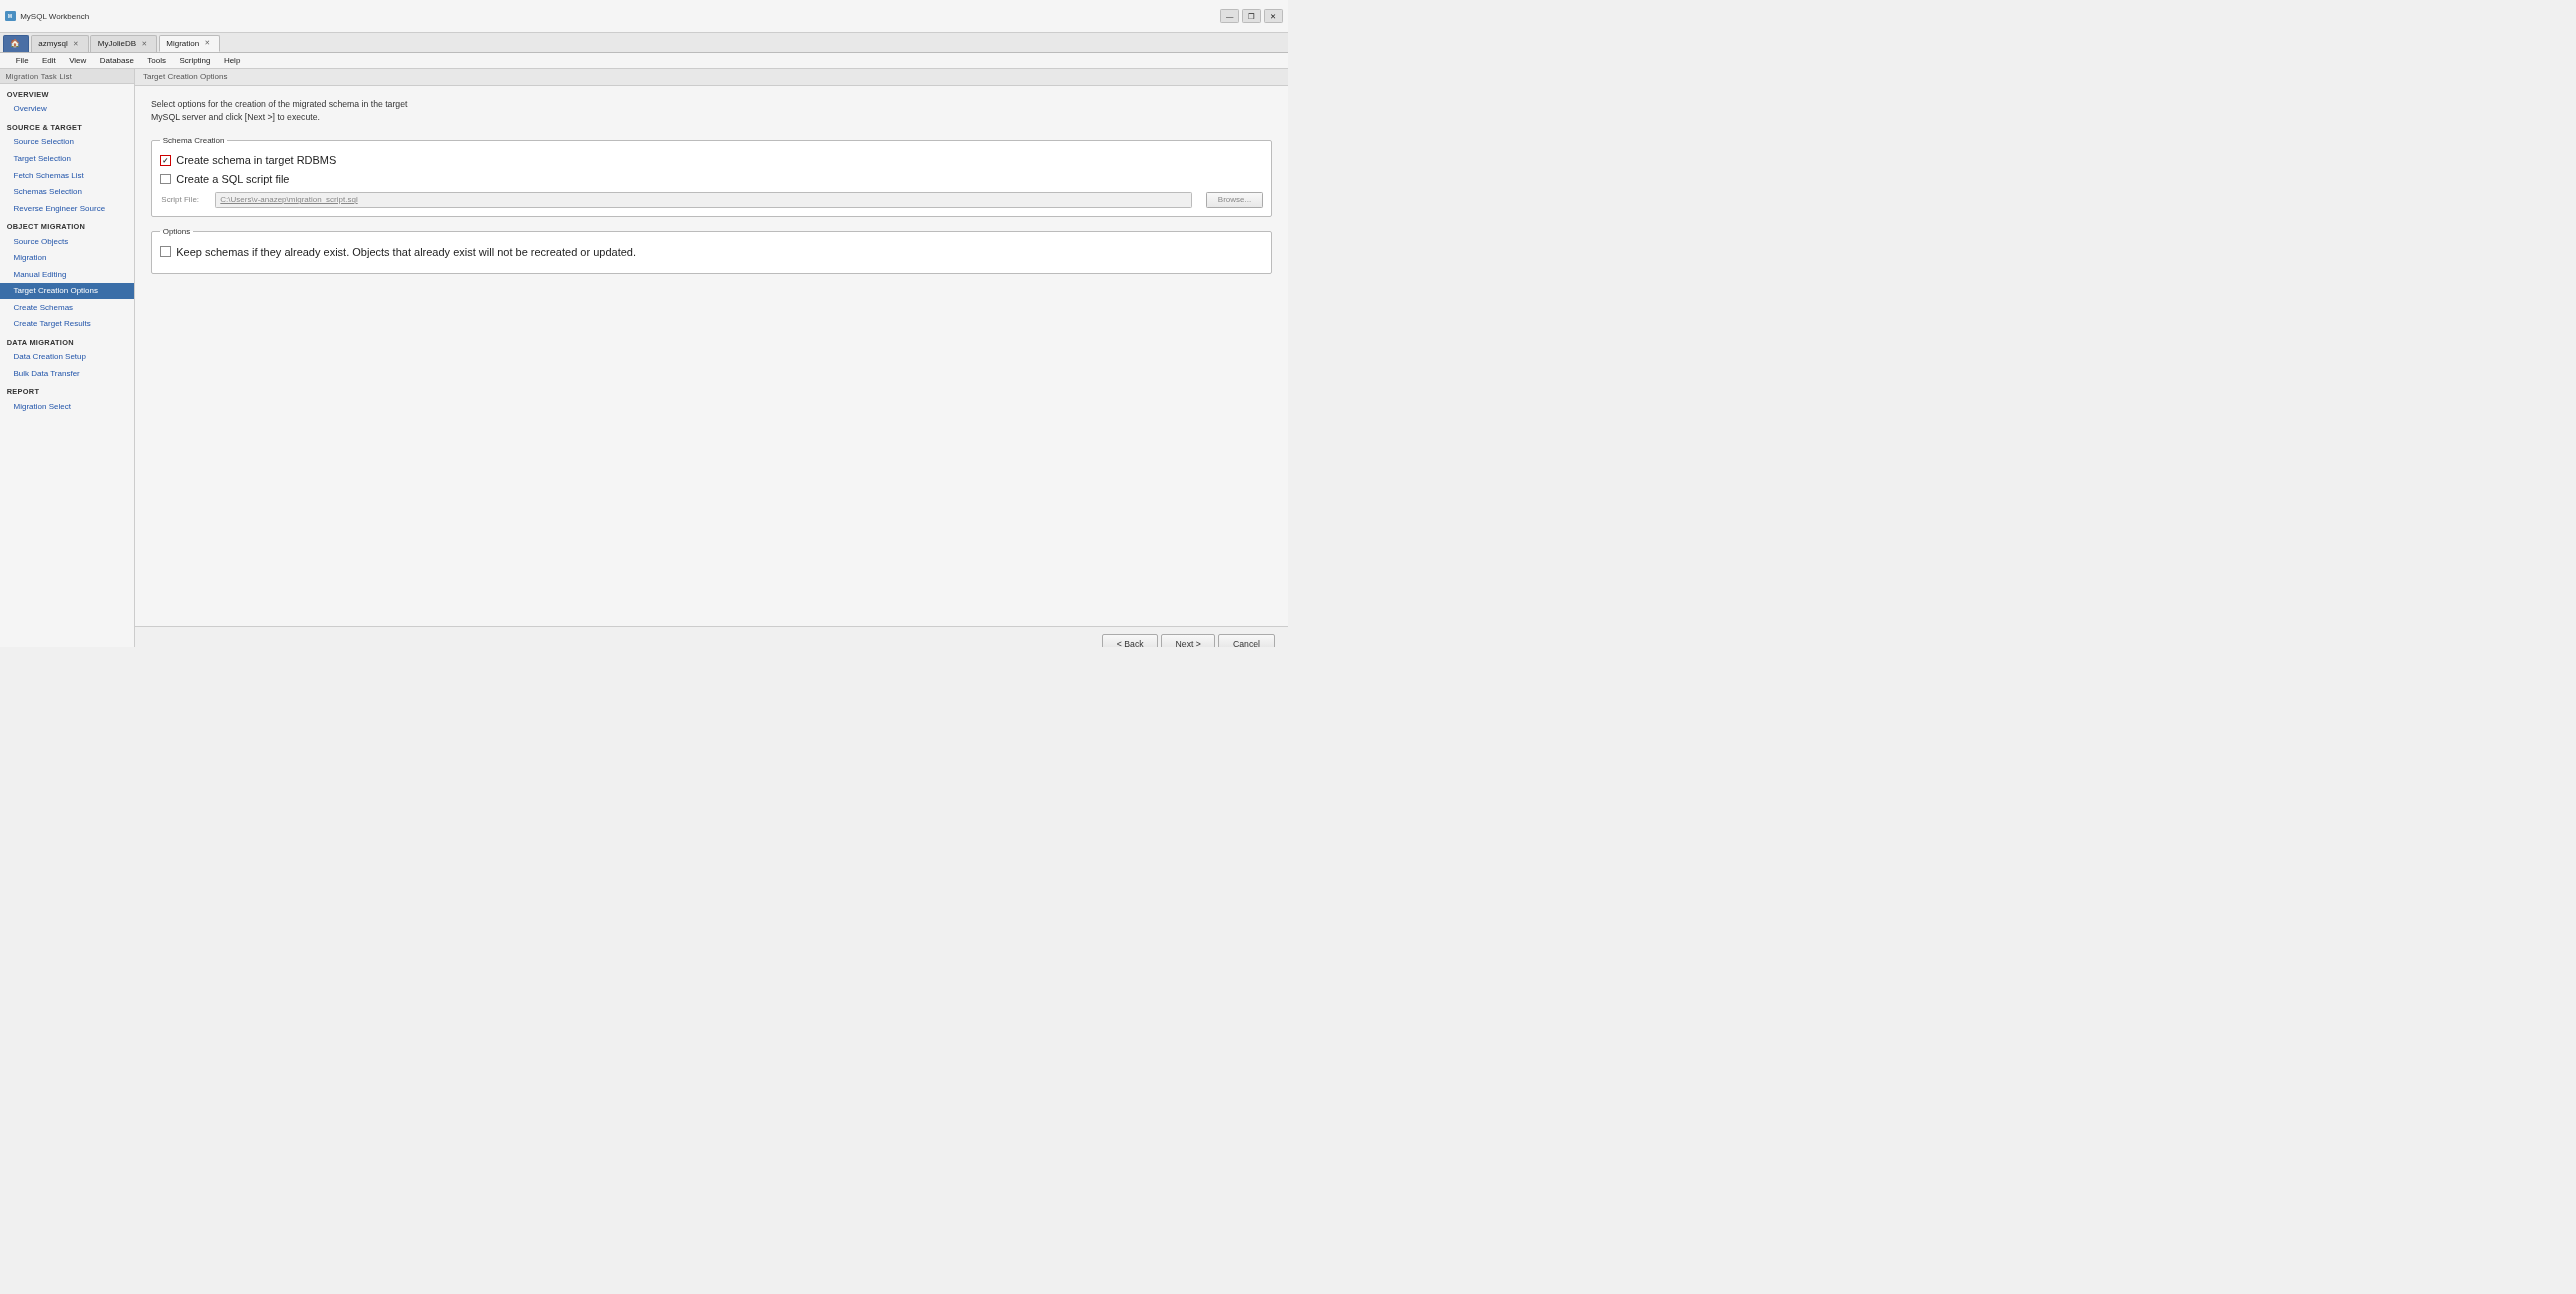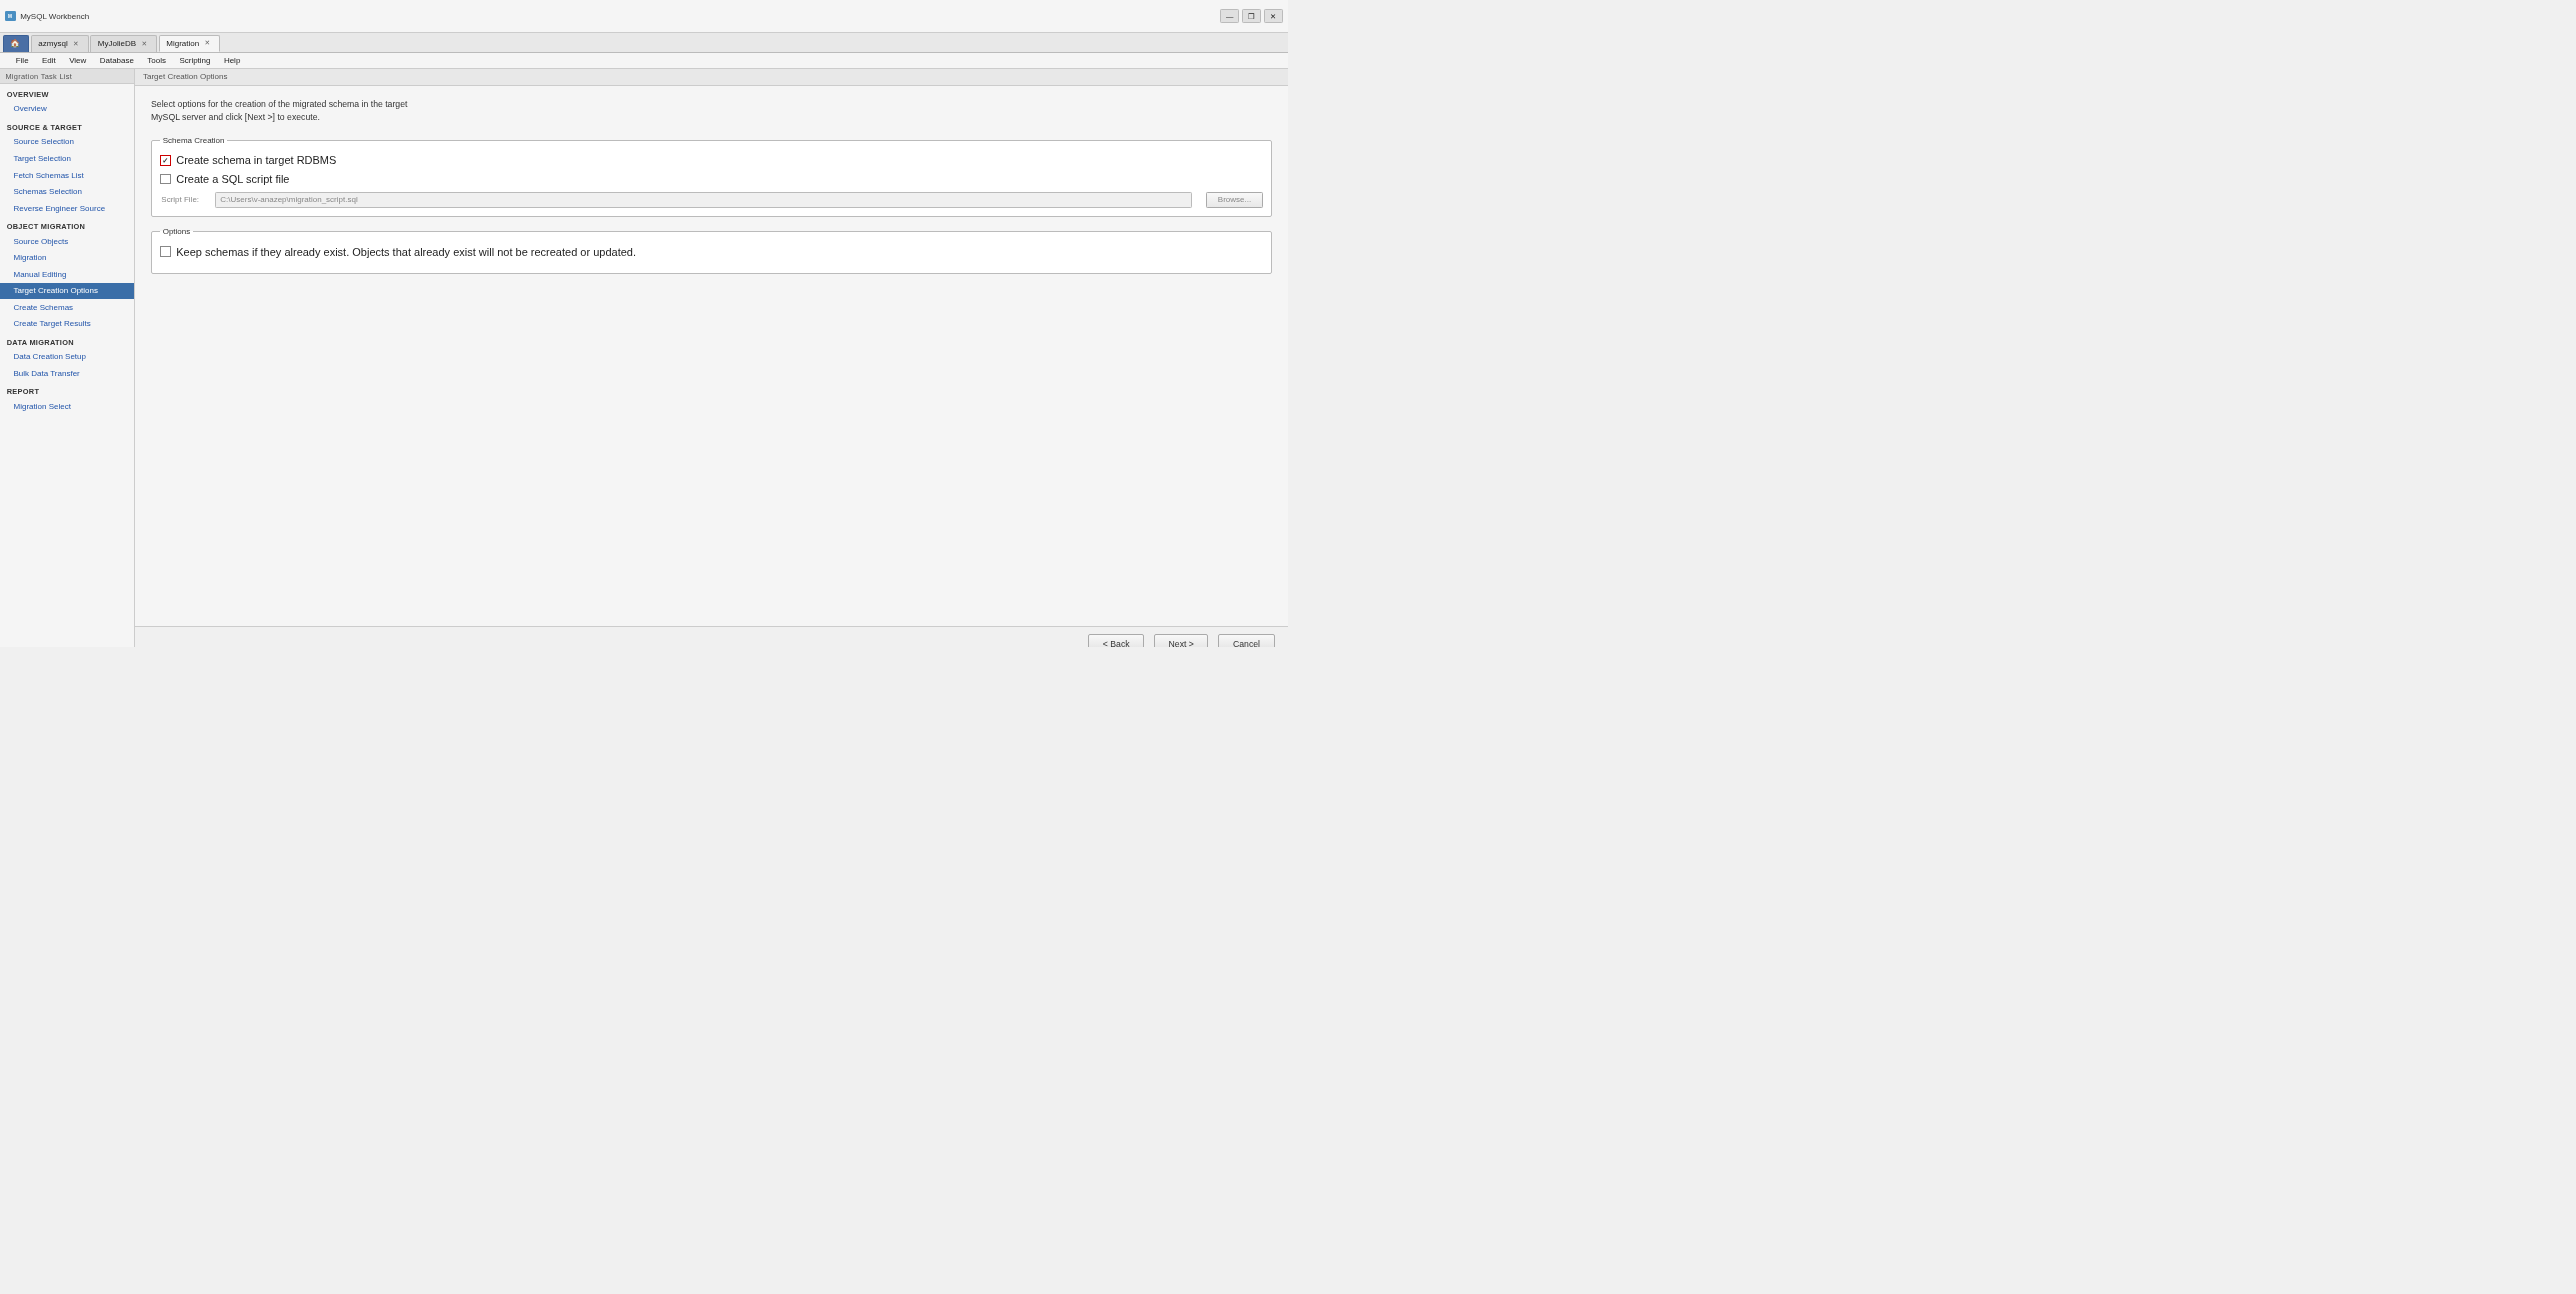--- a/index.html
+++ b/index.html
@@ -239,20 +239,21 @@
     }
     .script-file-input {
       flex: 1;
       height: 16px;
       border: 0.7px solid #bbb;
       background: #f0f0f0;
       padding: 1.3px 4px;
       font-size: 8px;
       color: #888;
       border-radius: 1.3px;
+      text-decoration: underline;
     }
     .browse-btn {
       height: 16px;
       padding: 0 10.8px;
       background: linear-gradient(to bottom, #f8f8f8, #e8e8e8);
       border: 0.7px solid #aaa;
       border-radius: 1.3px;
       font-size: 8px;
       cursor: pointer;
       color: #888;
@@ -260,21 +261,21 @@
 
     
     .bottom-bar {
       background: #f0f0f0;
       border-top: 0.7px solid #ccc;
       height: 35px;
       display: flex;
       align-items: center;
       justify-content: flex-end;
       padding: 0 13.5px;
-      gap: 10px;
+      gap: 3px;
     }
     .bottom-btn {
       height: 20px;
       padding: 0 13.5px;
       background: linear-gradient(to bottom, #f8f8f8, #e0e0e0);
       border: 0.7px solid #aaa;
       border-radius: 2px;
       font-size: 8.7px;
       cursor: pointer;
       color: #333;

